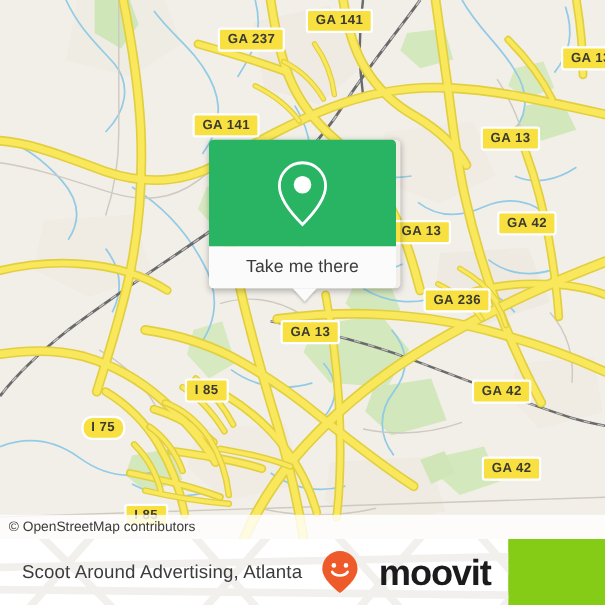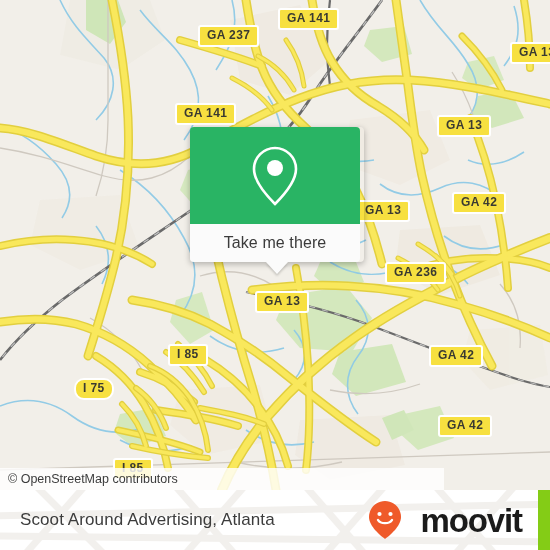--- a/index.html
+++ b/index.html
@@ -55,21 +55,21 @@
     white-space: nowrap;
     box-sizing: border-box;
     text-align: center;
   }
 
   
   .attribution {
     position: absolute;
     left: 0;
     bottom: 0;
-    width: 444px;
+    width: 550px;
     height: 22px;
     background: rgba(255,255,255,0.82);
     color: #3b3b3b;
     font-family: "Liberation Sans", sans-serif;
     font-size: 12.5px;
     line-height: 22px;
     padding-left: 8px;
     box-sizing: border-box;
     white-space: nowrap;
   }
@@ -126,21 +126,21 @@
     border-top: 12px solid #fbfbfb;
     filter: drop-shadow(0 2px 1px rgba(0,0,0,0.18));
   }
   .pin-icon { display: block; }
 
   
   .footer {
     position: absolute;
     left: 0;
     top: 490px;
-    width: 538px;
+    width: 462px;
     height: 60px;
     background: #ffffff;
     overflow: hidden;
   }
   .footer-watermark {
     position: absolute;
     left: 0; top: 0;
     width: 550px; height: 60px;
     opacity: 1;
   }

